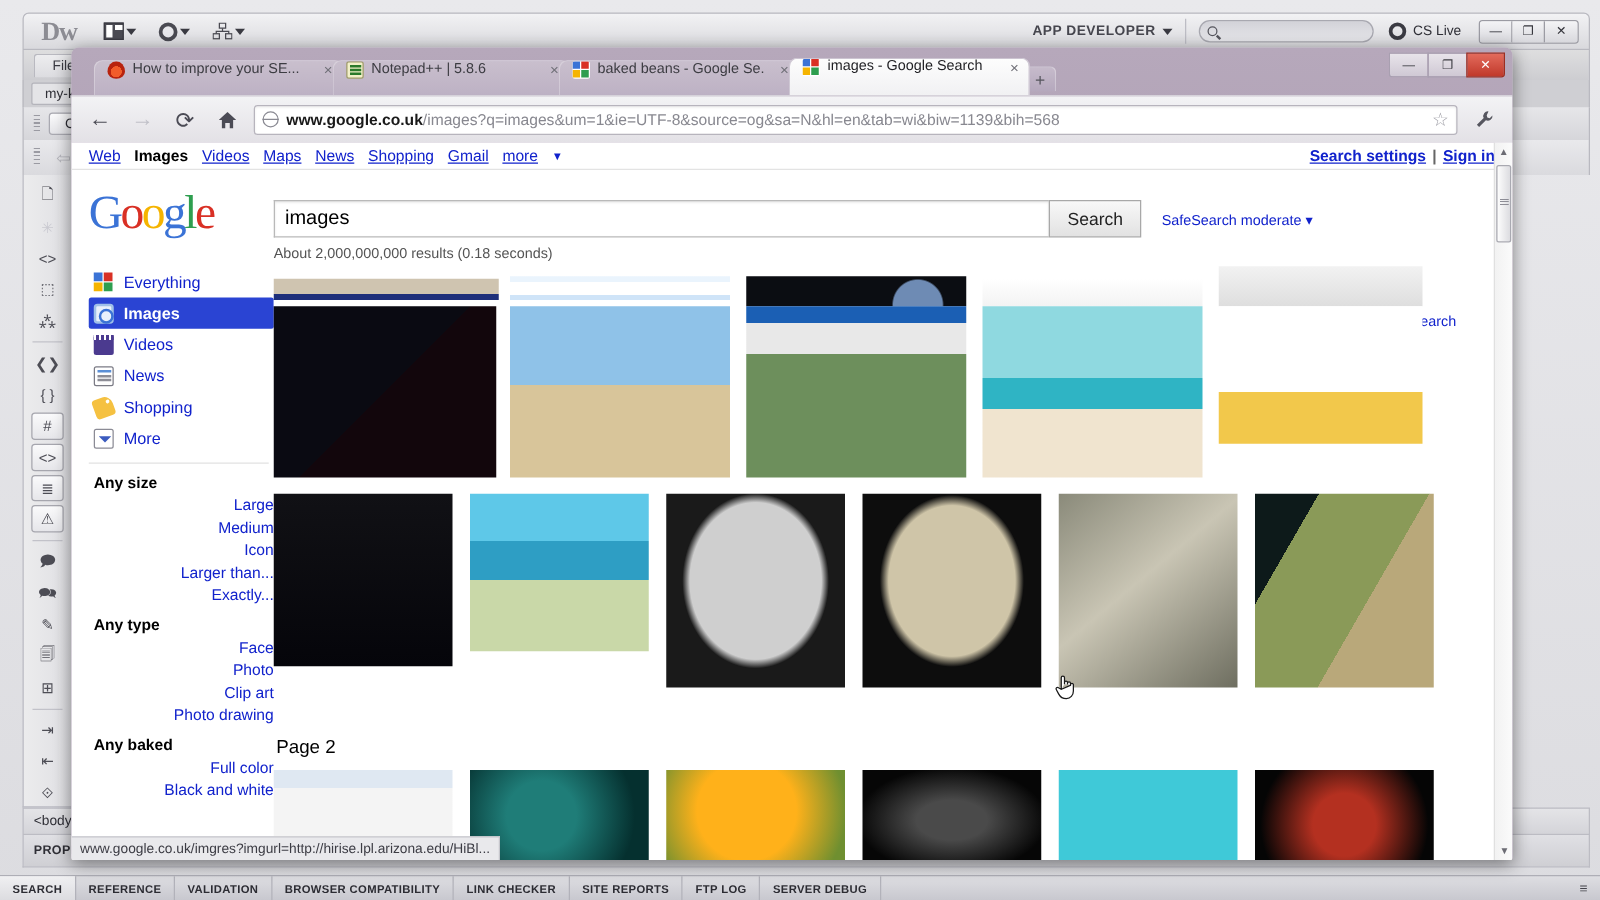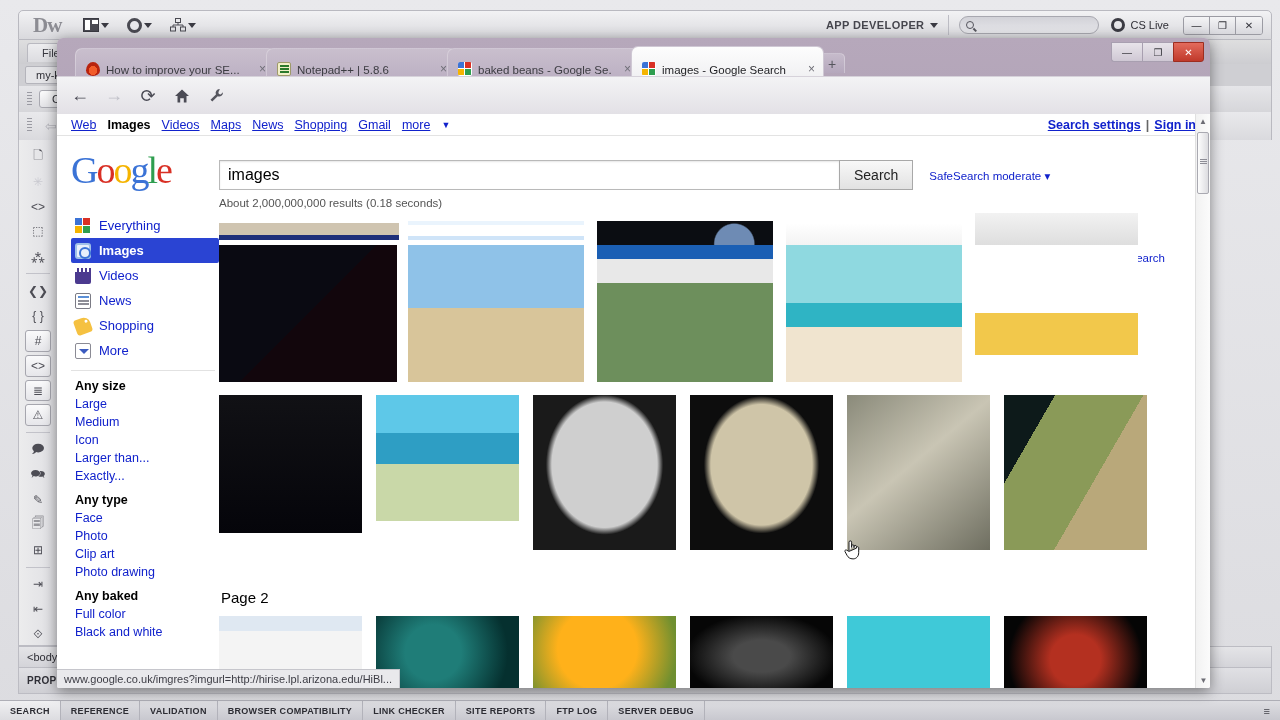--- a/index.html
+++ b/index.html
@@ -107,21 +107,21 @@
   
   #chrome-win {
     position:absolute; left:57px; top:38px; width:1153px; height:650px;
     background:linear-gradient(#b6a8bb,#9b8aa3);
     border-radius:6px 6px 2px 2px;
     box-shadow:0 3px 14px rgba(0,0,0,0.45);
     overflow:hidden;
   }
   .ch-tabstrip { position:relative; height:38px; }
   .ch-tab {
-    position:absolute; top:10px; height:28px; display:flex; align-items:flex-end; gap:6px;
+    position:absolute; top:10px; height:28px; display:flex; align-items:flex-start; gap:6px;
     padding:0 8px 0 10px; font-size:11.5px; color:#3c3c42;
     background:linear-gradient(#c9bfcd,#bdb1c4);
     border-radius:7px 7px 0 0; border:1px solid rgba(255,255,255,0.28);
     border-bottom:none; white-space:nowrap; overflow:hidden;
   }
   .ch-tab.active {
     background:linear-gradient(#fdfdfd,#f1f1f3); color:#1e1e22; z-index:4;
     top:8px; height:30px; border:1px solid #cfc8d4; border-bottom:none;
   }
   .tab-fav { width:14px;height:14px;flex:none;border-radius:2px;position:relative;}
@@ -221,21 +221,21 @@
   .s-ic.videos { background:#4b3a8f; border-radius:2px;}
   .s-ic.videos::after{content:"";position:absolute;left:0;top:0;width:16px;height:4px;background:repeating-linear-gradient(90deg,#fff 0 2px,#4b3a8f 2px 4px);}
   .s-ic.news { background:#fff;border:1px solid #7b7b85;}
   .s-ic.news::after{content:"";position:absolute;left:2px;top:2px;width:11px;height:2px;background:#5b8fd6;box-shadow:0 4px 0 #8d8d96,0 7px 0 #8d8d96;}
   .s-ic.shopping { background:#f5c141; transform:rotate(-20deg); border-radius:3px 7px 3px 3px;}
   .s-ic.shopping::after{content:"";position:absolute;right:2px;top:3px;width:3px;height:3px;background:#fff;border-radius:50%;}
   .s-ic.more { background:#fff;border:1px solid #8b8b95;border-radius:2px;}
   .s-ic.more::after{content:"";position:absolute;left:3px;top:5px;border-left:5px solid transparent;border-right:5px solid transparent;border-top:5px solid #3b5bbf;}
   .g-side-sep { height:1px; background:#e2e2e2; margin:7px 4px 7px 0; }
   .g-filter-h { font-size:12.5px; font-weight:bold; color:#000; margin:8px 0 2px 4px; }
-  .g-filter { font-size:12.5px; color:#1122cc; line-height:18px; margin-left:4px; cursor:pointer;}
+  .g-filter { font-size:12.5px; color:#1122cc; line-height:18px; margin-left:4px; cursor:pointer;text-align:right;}
 
   .g-grid { flex:1; padding:0 32px 0 0; position:relative; }
   .g-row { display:flex; gap:0; align-items:flex-start; }
   .cell { display:flex; align-items:flex-start; justify-content:flex-start; }
   .thumb { display:block; border:0; }
   .g-page2 { font-size:15px; color:#000; margin:26px 0 10px 2px; }
 
   .scroll-track {
     position:absolute; right:0; top:0; width:15px; bottom:0;
     background:linear-gradient(90deg,#f2f2f2,#fbfbfb); border-left:1px solid #e0e0e0;
@@ -437,20 +437,25 @@
 
   <div class="ch-toolbar">
     <span class="nav-ic">←</span>
     <span class="nav-ic dim">→</span>
     <span class="nav-ic">⟳</span>
     <span class="nav-ic">
       <svg width="16" height="16" viewBox="0 0 16 16">
         <path d="M8 1.5 L15 8 H12.5 V14.5 H9.8 V10.3 H6.2 V14.5 H3.5 V8 H1 Z" fill="#4b4b55"></path>
       </svg>
     </span>
+    <div class="omnibox">
+      <i class="om-globe"></i>
+      <span class="om-text"><b>www.google.co.uk</b><span class="dim">/images?q=images&amp;um=1&amp;ie=UTF-8&amp;source=og&amp;sa=N&amp;hl=en&amp;tab=wi&amp;biw=1139&amp;bih=568</span></span>
+      <span class="om-star">☆</span>
+    </div>
     <span class="nav-ic">
       <svg width="15" height="15" viewBox="0 0 16 16">
         <path d="M11.5 1.2a4 4 0 0 0-4.1 5.6L1.6 12.6l1.9 1.9 5.8-5.8a4 4 0 0 0 5.6-4.1l-2.4 2.4-2-.5-.5-2z" fill="#56565f"></path>
       </svg>
     </span>
   </div>
 
   <div class="ch-content">
 
     <div class="g-topnav" id="gtopnav">

